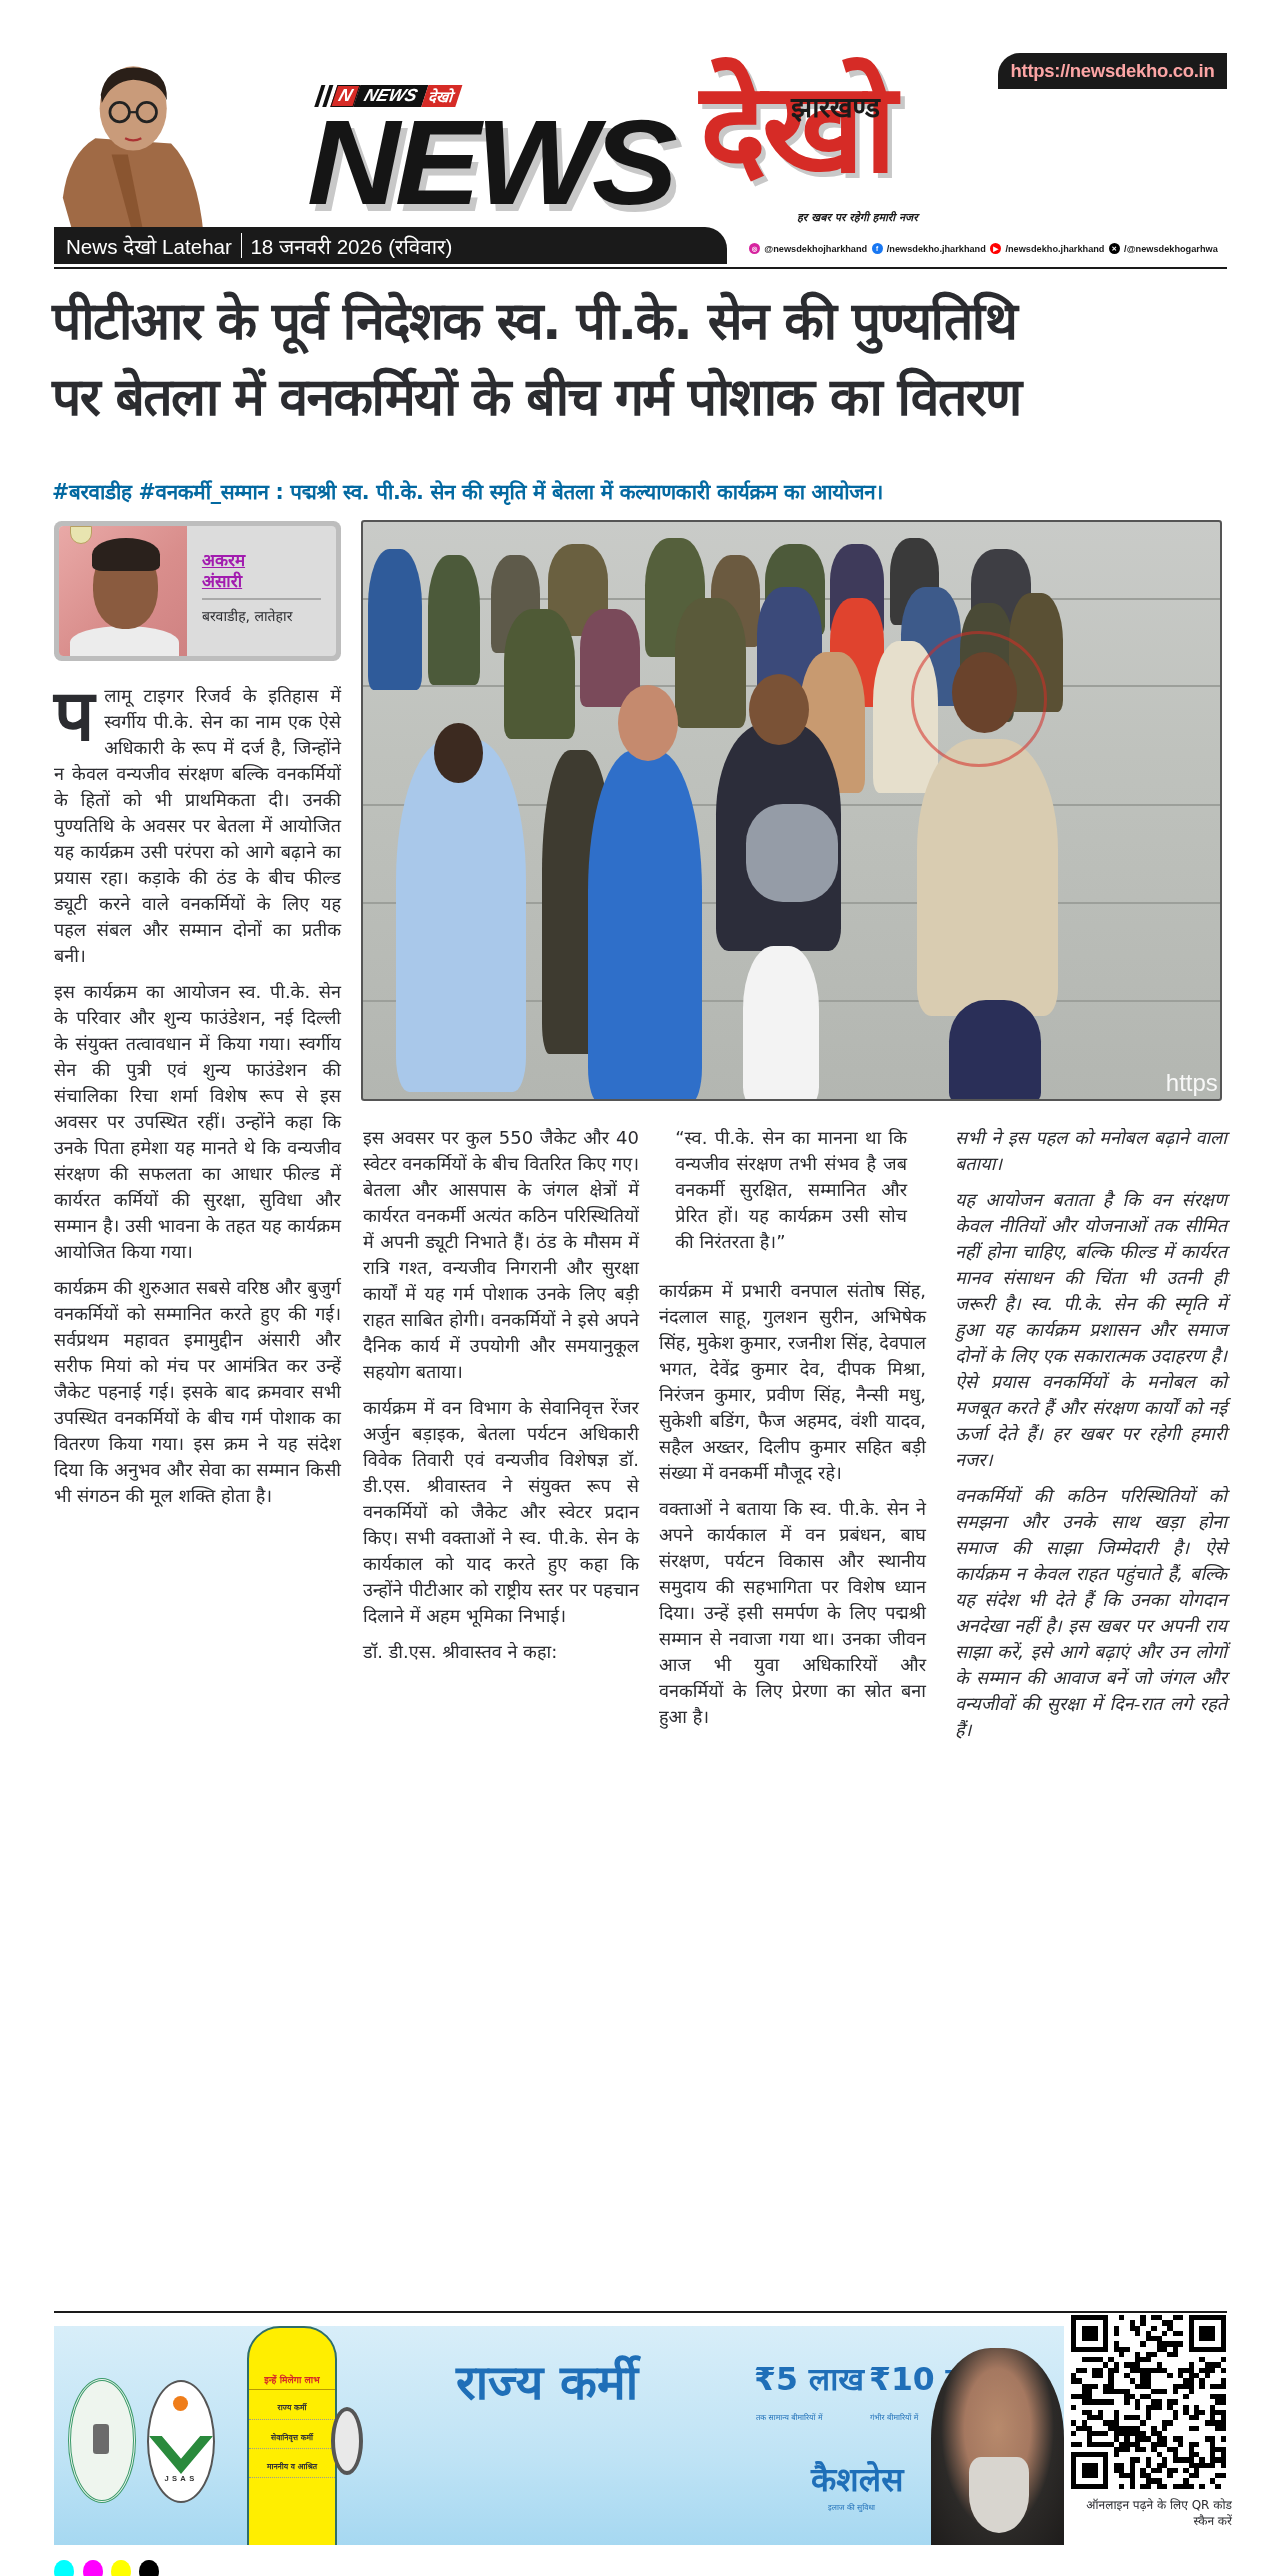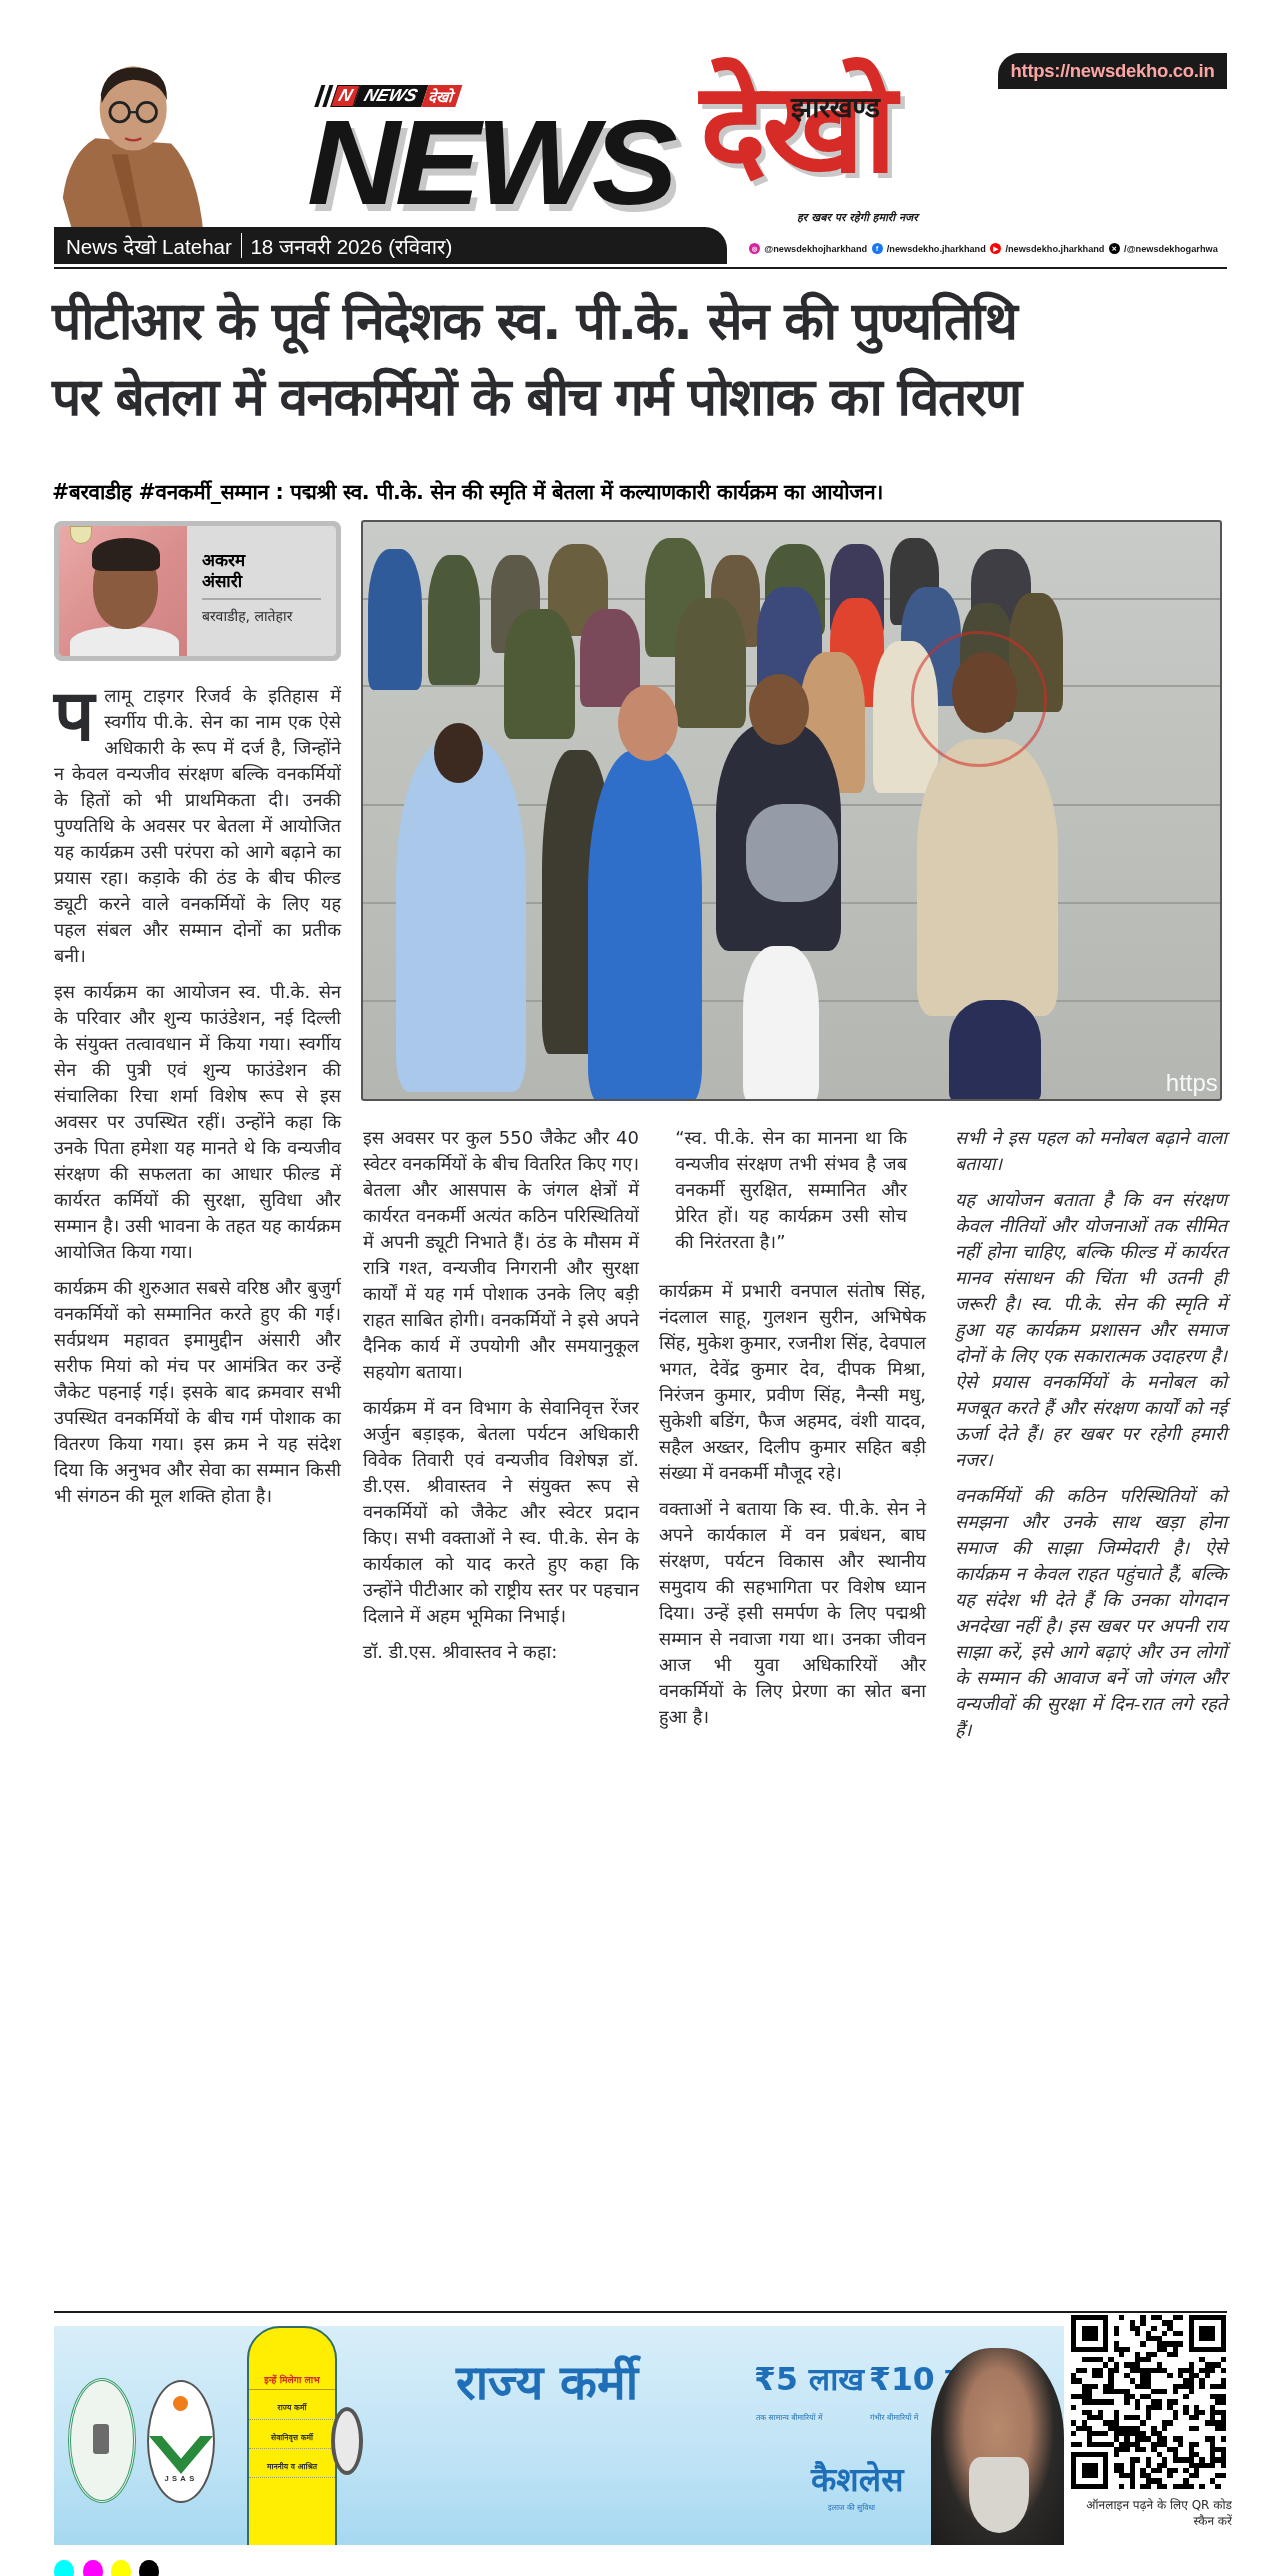--- a/index.html
+++ b/index.html
@@ -19,32 +19,32 @@
   .jharkhand{left:791px;top:87px;font:bold 28px "DejaVu Sans",sans-serif;color:#1a1a1a;letter-spacing:-0.5px;}
   .tagline{left:797px;top:209px;font:italic bold 11px "DejaVu Sans",sans-serif;color:#1a1a1a;}
   .date-bar{left:54px;top:227px;width:673px;height:37px;background:#1a1a1a;border-radius:0 22px 0 0;color:#fff;display:flex;align-items:center;font:20.6px "Liberation Sans",sans-serif;padding-left:12px;box-sizing:border-box;}
   .date-bar .sep{display:inline-block;width:1.1px;height:25px;background:#fff;margin:0 8.7px;}
   .social{left:749px;top:243px;display:flex;align-items:center;gap:4.3px;font:bold 9.2px "Liberation Sans",sans-serif;color:#1a1a1a;}
   .social .ic{width:11px;height:11px;border-radius:50%;display:inline-flex;align-items:center;justify-content:center;color:#fff;font-size:6.5px;}
   .rule-top{left:54px;top:267px;width:1173px;height:1.6px;background:#1a1a1a;}
 
   
   .headline{left:52px;top:283px;width:1184px;font:bold 52px/76px "DejaVu Sans",sans-serif;color:#2b2c30;letter-spacing:-1.6px;transform:scaleX(0.99);transform-origin:left;}
-  .subhead{left:52px;top:477px;width:1184px;font:bold 20.6px "DejaVu Sans",sans-serif;color:#000000;letter-spacing:-0.3px;white-space:nowrap;}
+  .subhead{left:52px;top:477px;width:1184px;font:bold 20.6px "DejaVu Sans",sans-serif;color:#0369a1;letter-spacing:-0.3px;white-space:nowrap;}
 
   
   .author-card{left:54px;top:521px;width:287px;height:140px;background:#bdbdbd;border-radius:7.6px;padding:4.9px;box-sizing:border-box;}
   .author-inner{width:100%;height:100%;background:#dcdcdc;border-radius:4.3px;display:flex;overflow:hidden;}
   .author-photo{width:128px;height:100%;background:linear-gradient(135deg,#e9a9a7 0%,#d98e8c 55%,#cf8282 100%);position:relative;}
   .author-photo .clock{position:absolute;left:11px;top:0;width:20.6px;height:16.3px;border-radius:0 0 11px 11px;background:#e8e4b0;border:1.6px solid #b8a060;}
   .author-photo .head{position:absolute;left:34px;top:16.3px;width:65px;height:87px;background:#8a5b3f;border-radius:50% 50% 45% 45%;}
   .author-photo .hair{position:absolute;left:33px;top:12px;width:68px;height:33px;background:#2a211c;border-radius:60% 60% 20% 20%;}
   .author-photo .shirt{position:absolute;left:11px;top:100px;width:109px;height:33px;background:#ececec;border-radius:50% 50% 0 0;}
   .author-text{padding:24.4px 0 0 15px;flex:1;}
-  .author-name{font:bold 17px/20.6px "DejaVu Sans",sans-serif;color:#000000;}
+  .author-name{font:bold 17px/20.6px "DejaVu Sans",sans-serif;color:#a21caf;text-decoration:underline;}
   .author-line{height:1.6px;background:#a9a9a9;margin:6.5px 15px 6.5px 0;}
   .author-loc{font:14px "DejaVu Sans",sans-serif;color:#2b2c30;}
 
   
   .photo{left:361px;top:520px;width:861px;height:581px;border:2.2px solid #555;border-radius:3.3px;box-sizing:border-box;overflow:hidden;background:linear-gradient(180deg,#c9cbc8 0%,#bfc2bd 40%,#b3b6b1 100%);}
   .steps{position:absolute;left:0;width:100%;height:2.2px;background:#9c9f9a;}
   .person{position:absolute;border-radius:40% 40% 10% 10%;}
   .photo .wm{position:absolute;right:2.2px;bottom:2.2px;font:24px "Liberation Sans",sans-serif;color:rgba(255,255,255,0.9);}
   .stamp{position:absolute;left:548px;top:109px;width:130px;height:130px;border:3.3px solid rgba(214,43,38,0.55);border-radius:50%;}
 

